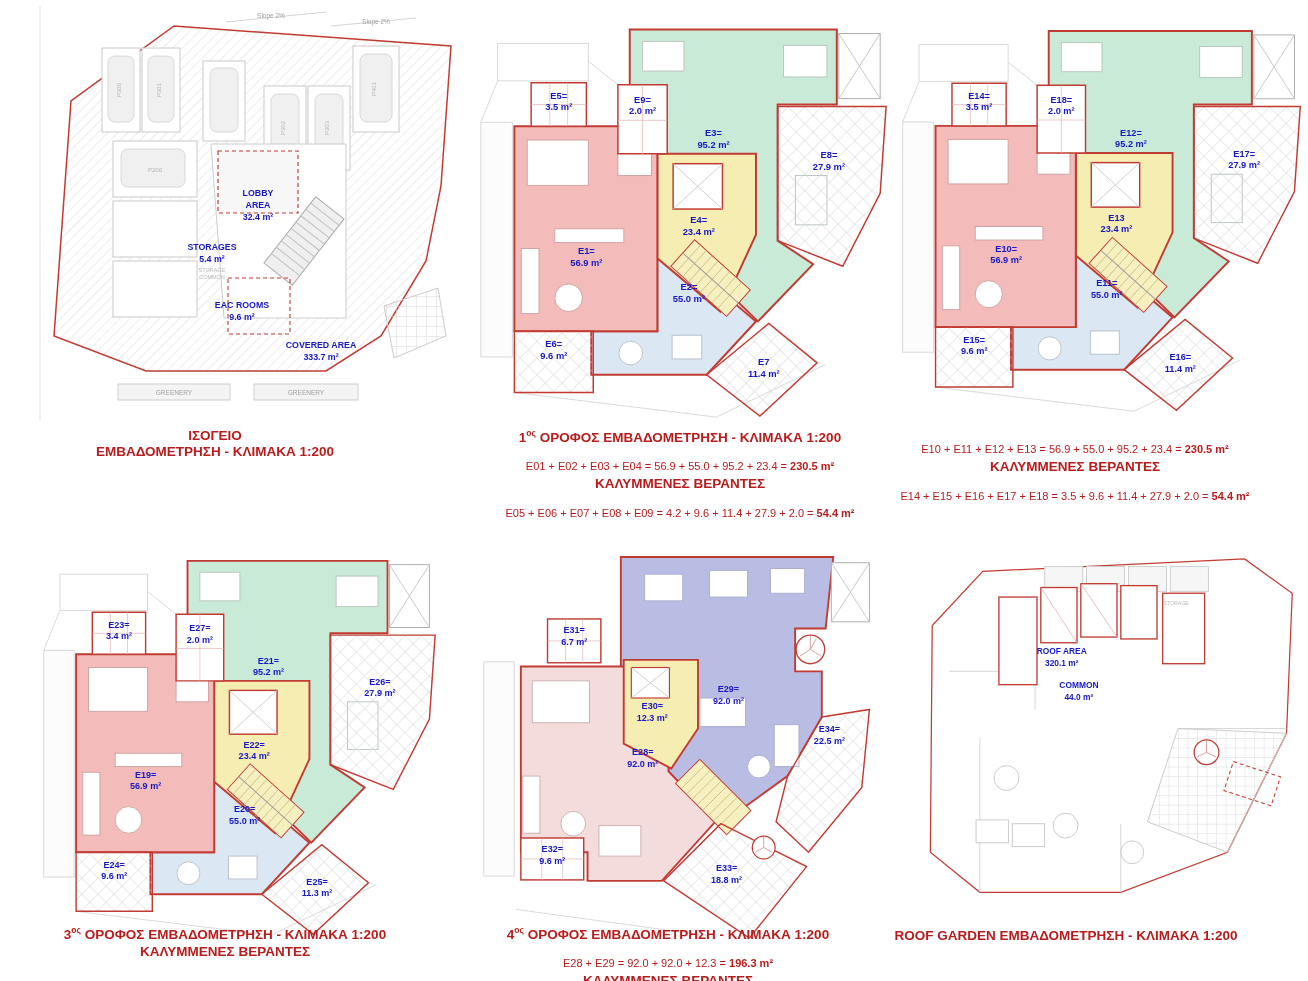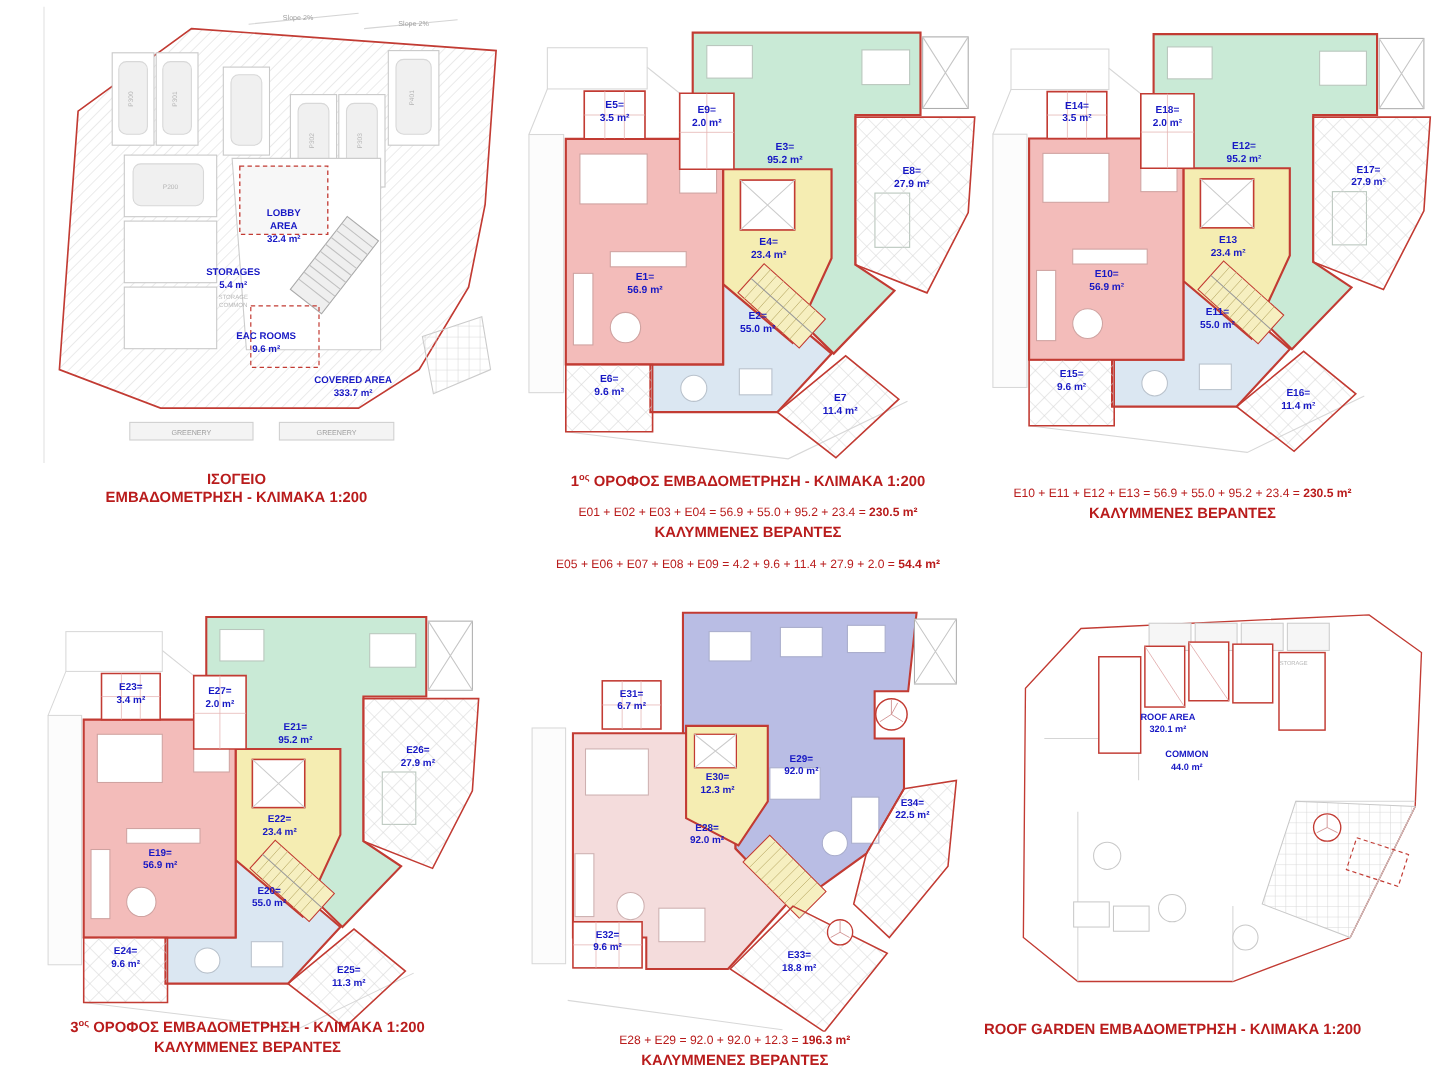--- a/index.html
+++ b/index.html
@@ -393,27 +393,29 @@
 <div class="caption" style="left:470px;top:428px;width:420px">
   <div class="cap-t"><span>1</span><sup>ος</sup><span> ΟΡΟΦΟΣ ΕΜΒΑΔΟΜΕΤΡΗΣΗ - ΚΛΙΜΑΚΑ 1:200</span></div>
   <div class="cap-s"><span>E01 + E02 + E03 + E04 = 56.9 + 55.0 + 95.2 + 23.4 =</span> <b>230.5 m²</b></div>
   <div class="cap-t ver">ΚΑΛΥΜΜΕΝΕΣ ΒΕΡΑΝΤΕΣ</div>
   <div class="cap-s"><span>E05 + E06 + E07 + E08 + E09 = 4.2 + 9.6 + 11.4 + 27.9 + 2.0 =</span> <b>54.4 m²</b></div>
 </div>
 
 <div class="caption" style="left:865px;top:428px;width:420px">
   <div class="cap-s"><span>E10 + E11 + E12 + E13 = 56.9 + 55.0 + 95.2 + 23.4 =</span> <b>230.5 m²</b></div>
   <div class="cap-t ver">ΚΑΛΥΜΜΕΝΕΣ ΒΕΡΑΝΤΕΣ</div>
+  <div class="cap-s"><span>E14 + E15 + E16 + E17 + E18 = 3.5 + 9.6 + 11.4 + 27.9 + 2.0 =</span> <b>54.4 m²</b></div>
 </div>
 
 <div class="caption" style="left:25px;top:925px;width:400px">
   <div class="cap-t"><span>3</span><sup>ος</sup><span> ΟΡΟΦΟΣ ΕΜΒΑΔΟΜΕΤΡΗΣΗ - ΚΛΙΜΑΚΑ 1:200</span></div>
   <div class="cap-t ver">ΚΑΛΥΜΜΕΝΕΣ ΒΕΡΑΝΤΕΣ</div>
 </div>
 
 <div class="caption" style="left:468px;top:925px;width:400px">
+  <div class="cap-t"><span>4</span><sup>ος</sup><span> ΟΡΟΦΟΣ ΕΜΒΑΔΟΜΕΤΡΗΣΗ - ΚΛΙΜΑΚΑ 1:200</span></div>
   <div class="cap-s"><span>E28 + E29 = 92.0 + 92.0 + 12.3 =</span> <b>196.3 m²</b></div>
   <div class="cap-t ver">ΚΑΛΥΜΜΕΝΕΣ ΒΕΡΑΝΤΕΣ</div>
 </div>
 
 <div class="caption" style="left:866px;top:928px;width:400px">
   <div class="cap-t">ROOF GARDEN ΕΜΒΑΔΟΜΕΤΡΗΣΗ - ΚΛΙΜΑΚΑ 1:200</div>
 </div>
 
 </body></html>

